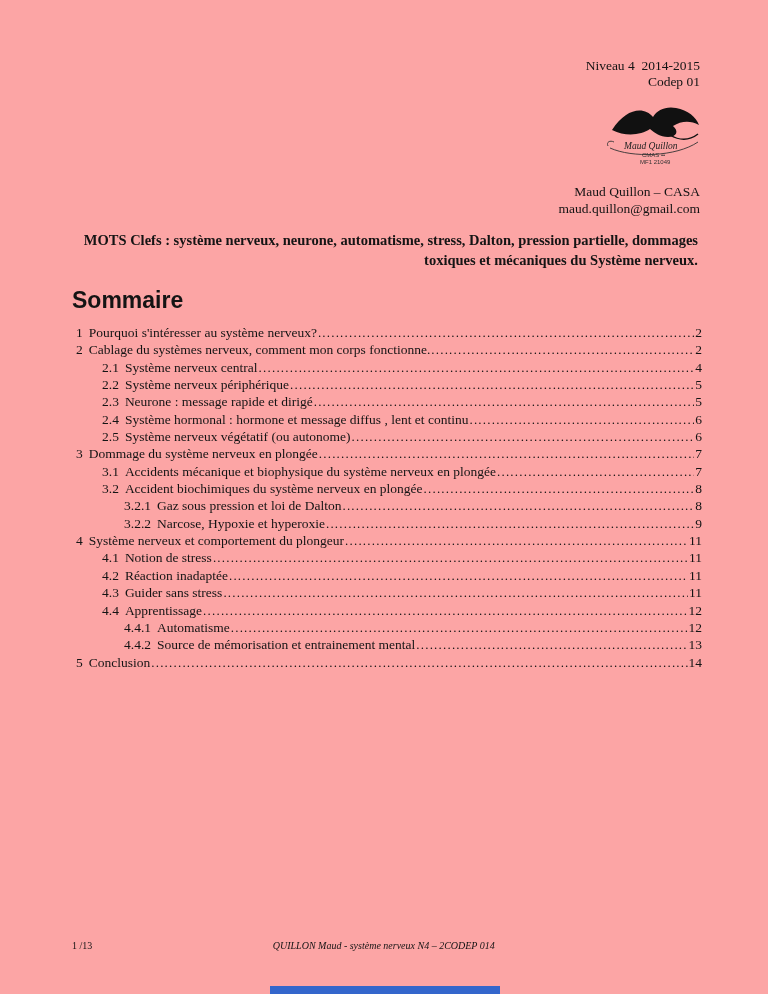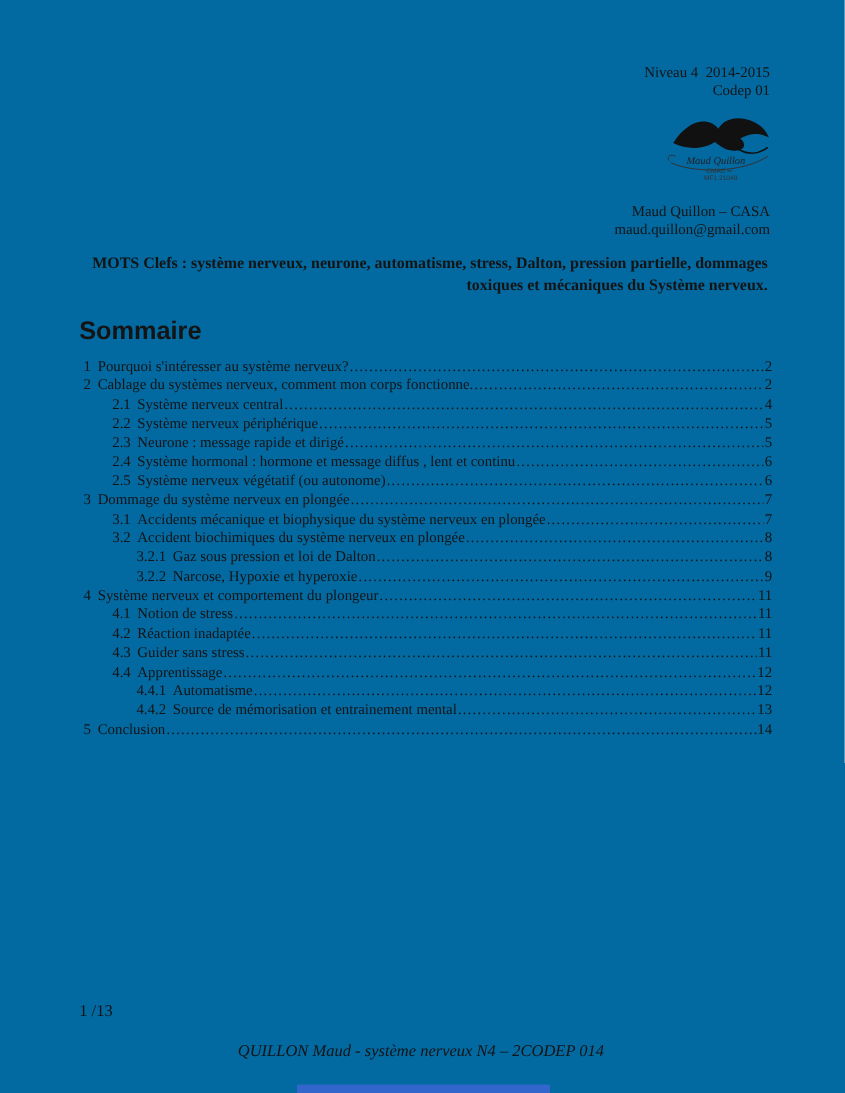--- a/index.html
+++ b/index.html
@@ -1,19 +1,19 @@
 <!DOCTYPE html>
 <html lang="fr"><head>
 <meta charset="utf-8">
 <style>
   html,body{margin:0;padding:0;background:#ffffff;}
   .page{
     position:relative;
     width:768px;height:994px;
-    background:#0369a1;
+    background:#fca5a5;
     font-family:"Liberation Serif","DejaVu Serif",serif;
     color:#141414;
     overflow:hidden;
   }
   
   .header-right{
     margin:58px 68px 0 0;
     text-align:right;
     font-size:13.5px;
     line-height:16px;
@@ -58,27 +58,27 @@
     flex:1;overflow:hidden;white-space:nowrap;
     margin:0 1px;
   }
   .toc-leader::after{
     content:"................................................................................................................................................................................................................................................................";
     letter-spacing:1.2px;font-size:13px;
   }
   .toc-page{text-align:right;}
   
   .footer{
-    position:absolute;left:72px;right:68px;top:912px;height:14px;
-    font-size:15px;
+    position:absolute;left:72px;right:68px;top:940px;height:14px;
+    font-size:10px;
   }
   .footer-page{position:absolute;left:0;top:0;}
   .footer-center{
     position:absolute;left:50%;top:0;transform:translateX(-51%);
-    font-style:italic;white-space:nowrap;margin-top:36px;
+    font-style:italic;white-space:nowrap;
   }
   
   .blue-bar{
     position:absolute;left:270px;bottom:0;
     width:230px;height:8px;background:#3366cc;
   }
 </style>
 </head>
 <body>
 

